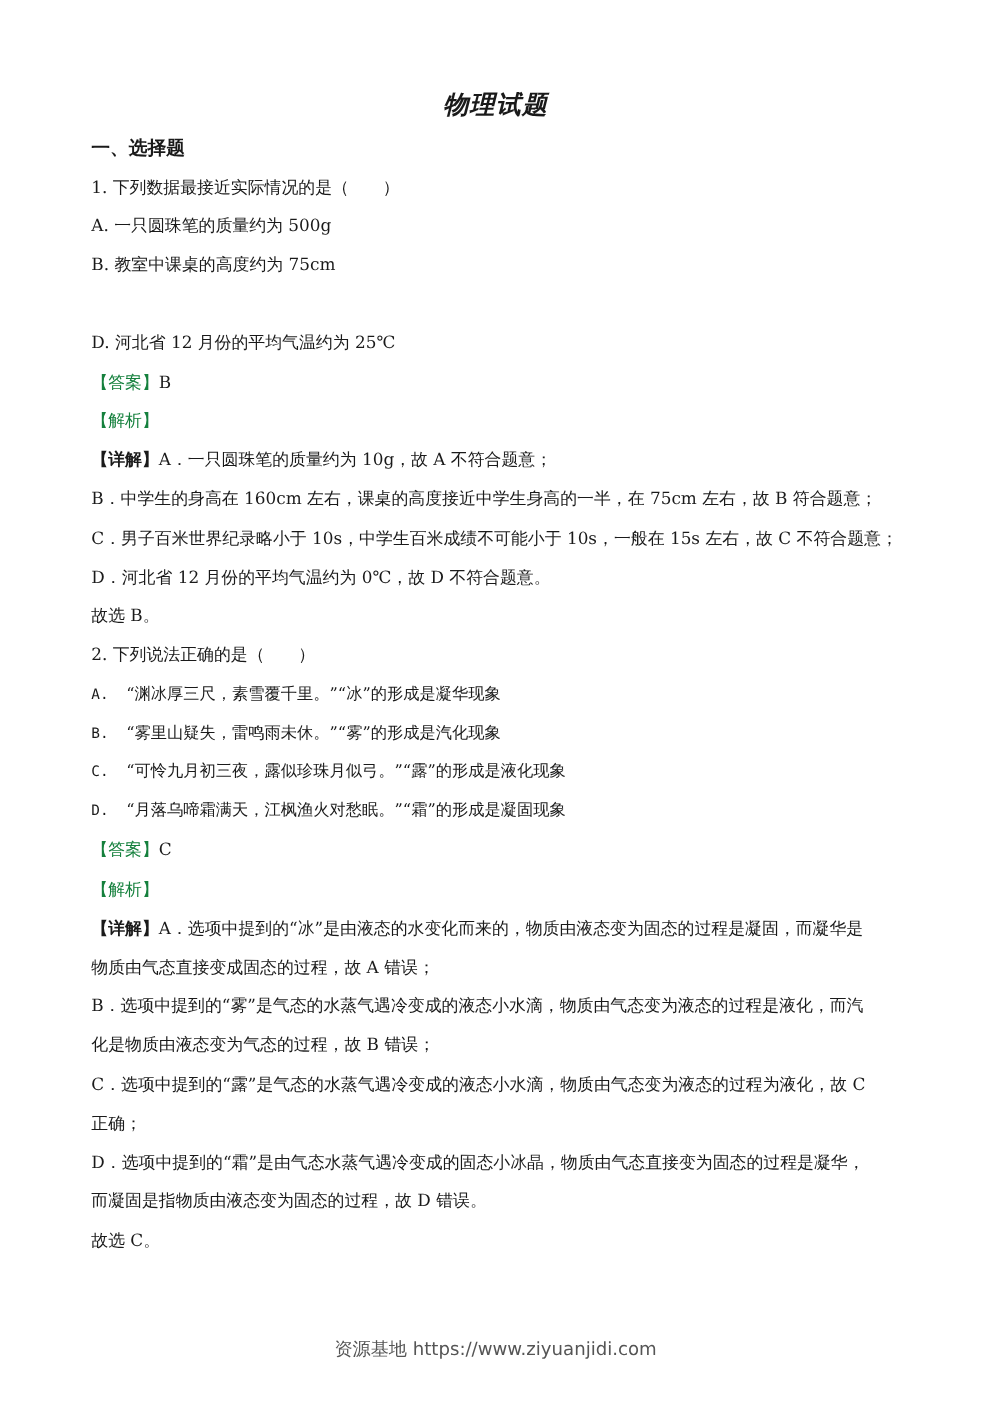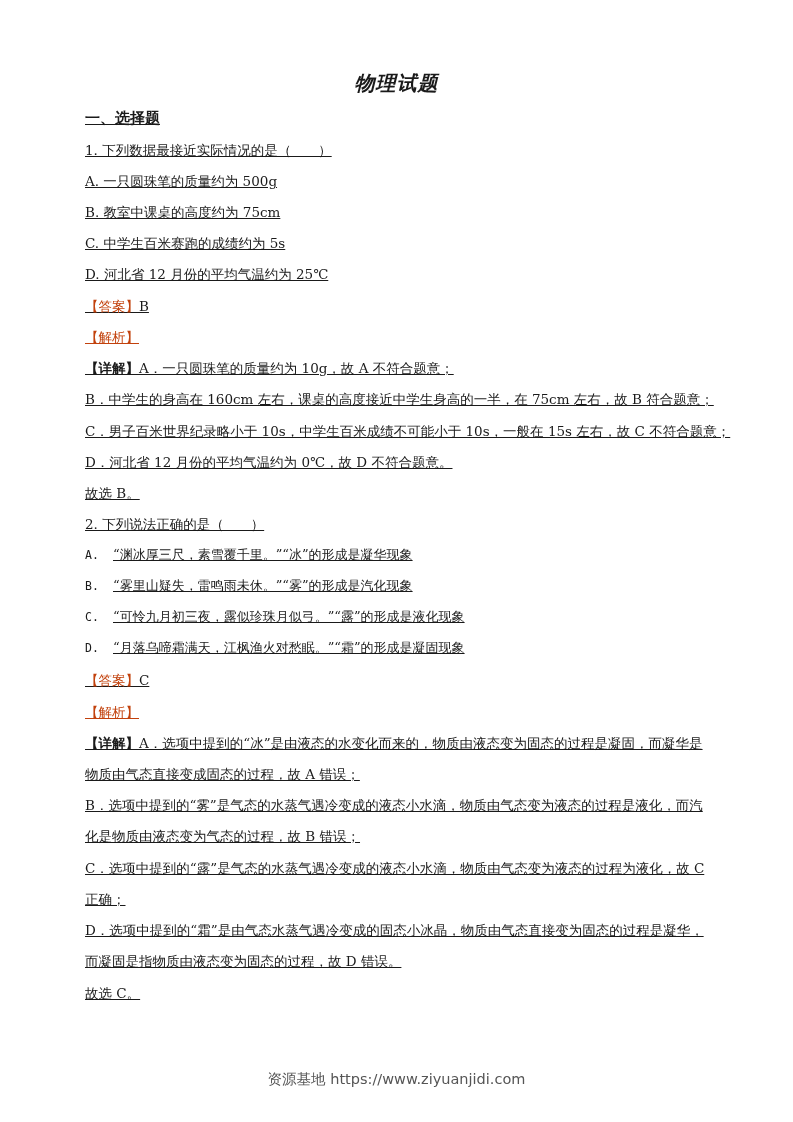--- a/index.html
+++ b/index.html
@@ -2,41 +2,40 @@
 <html><head>
 <meta charset="utf-8">
 <style>
   html, body { margin: 0; padding: 0; background: #ffffff; }
   body { width: 793px; height: 1122px; position: relative; overflow: hidden;
          font-family: "DejaVu Serif", "Liberation Serif", serif; color: #1a1a1a; }
   .page { position: absolute; left: 0; top: 0; width: 793px; height: 1122px; }
   .title { position: absolute; top: 70px; left: 0; width: 793px; text-align: center;
            font-size: 20px; font-weight: bold; letter-spacing: 1px;
            font-family: "DejaVu Sans", "Liberation Sans", sans-serif; font-style: italic; }
-  .line { position: absolute; left: 85px; font-size: 13.5px; white-space: nowrap; line-height: 18px; text-decoration: underline; }
+  .line { position: absolute; left: 73px; font-size: 13.5px; white-space: nowrap; line-height: 18px; }
   .section { font-weight: bold; font-size: 15px; font-family: "DejaVu Sans", "Liberation Sans", sans-serif; }
   .opt-mono { font-size: 13px; }
   .opt-mono .lbl { display: inline-block; width: 28px; font-family: "DejaVu Sans Mono", "Liberation Mono", monospace; font-size: 11.5px; }
-  .blue { color: #c2410c; }
+  .blue { color: #15803d; }
   .bracket-bold { font-weight: bold; }
   .footer { position: absolute; top: 1070px; left: 0; width: 793px; text-align: center;
             font-size: 14.5px; color: #555555; font-family: "DejaVu Sans", "Liberation Sans", sans-serif; }
 </style>
 </head>
 <body>
 
 <div class="page">
   <div class="title">物理试题</div>
 
   <div class="line section" style="top:109px;">一、选择题</div>
 
   <div class="line" style="top:141px;">1. 下列数据最接近实际情况的是（　　）</div>
   <div class="line" style="top:172px;">A. 一只圆珠笔的质量约为 500g</div>
   <div class="line" style="top:203px;">B. 教室中课桌的高度约为 75cm</div>
-  <div class="line" style="top:234px;">C. 中学生百米赛跑的成绩约为 5s</div>
   <div class="line" style="top:265px;">D. 河北省 12 月份的平均气温约为 25℃</div>
 
   <div class="line" style="top:297px;">
     <span class="blue">【答案】</span><span>B</span>
   </div>
   <div class="line blue" style="top:328px;">【解析】</div>
 
   <div class="line" style="top:359px;">
     <span class="bracket-bold">【详解】</span><span>A．一只圆珠笔的质量约为 10g，故 A 不符合题意；</span>
   </div>

